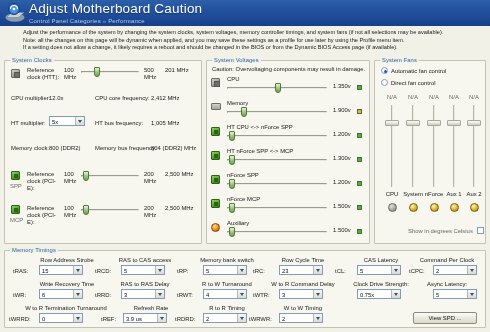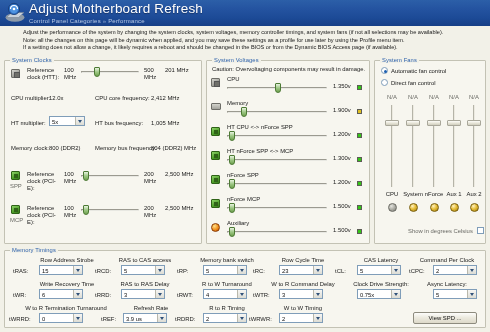--- a/index.html
+++ b/index.html
@@ -153,21 +153,21 @@
     <svg width="22" height="22" viewBox="0 0 22 22">
       <ellipse cx="11" cy="15.5" rx="9.5" ry="4.2" fill="#8d9aa8"></ellipse>
       <path d="M2.5 15.5 L8 10.5 L20 10.5 L14.5 15.5 Z" fill="#c9d2dc" stroke="#6f7b88" stroke-width=".5"></path>
       <circle cx="10" cy="7" r="5.6" fill="#2f6fc4" stroke="#16386d" stroke-width=".8"></circle>
       <circle cx="10" cy="7" r="4.2" fill="#4e93e0"></circle>
       <path d="M6.5 7 a3.5 3.5 0 0 1 7 0" fill="none" stroke="#ffffff" stroke-width="1.1"></path>
       <circle cx="10" cy="7" r="1.3" fill="#ffffff"></circle>
     </svg>
   </div>
   <div class="hdr-text">
-    <div class="hdr-title">Adjust Motherboard Refresh</div>
+    <div class="hdr-title">Adjust Motherboard Caution</div>
     <div class="hdr-sub">
       <span>Control Panel Categories</span>
       <span class="hdr-sep">»</span>
       <span>Performance</span>
     </div>
   </div>
 </div>
 
 <div class="descwrap">
   <p>Adjust the performance of the system by changing the system clocks, system voltages,  memory controller timings, and system fans (if not all selections may be available).</p>

